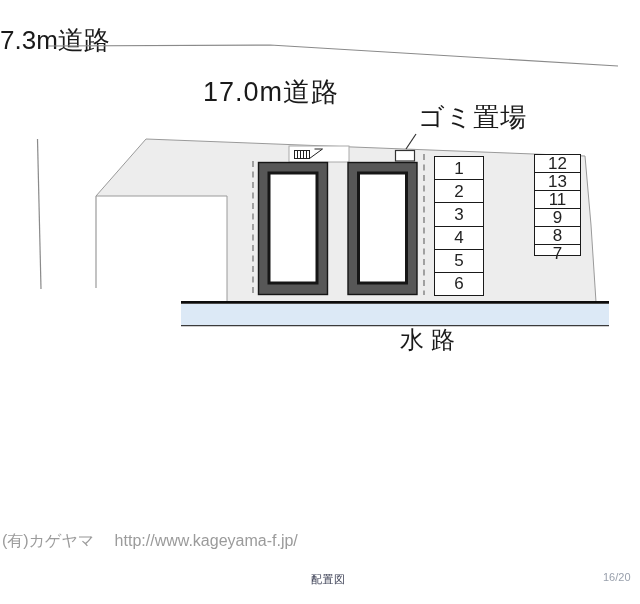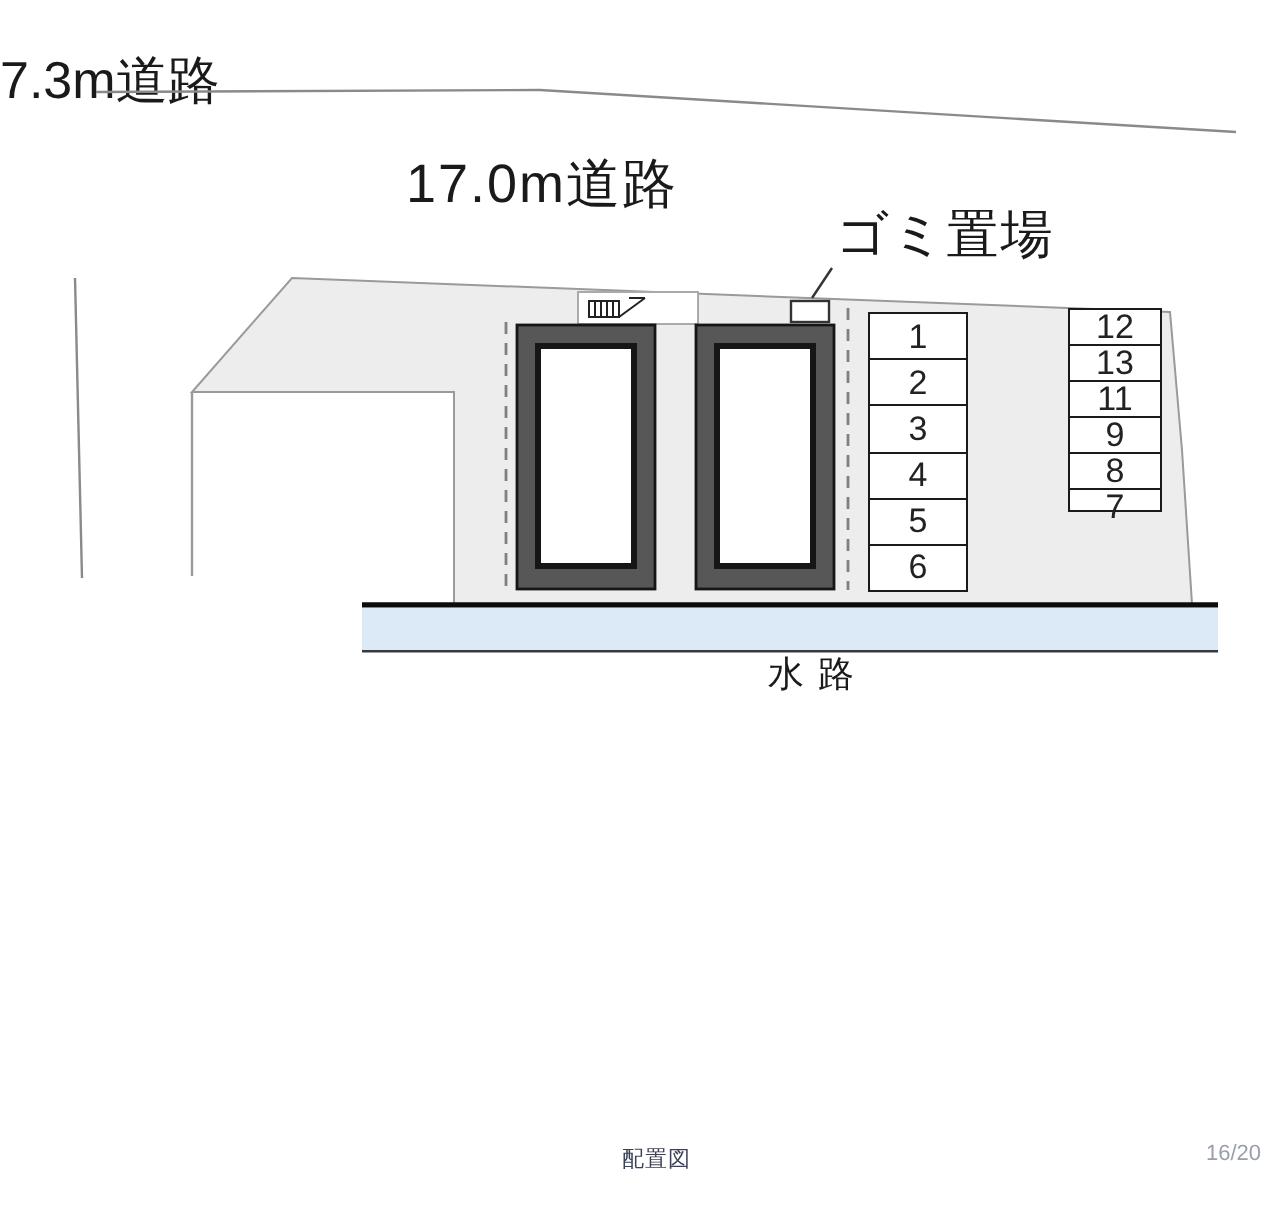--- a/index.html
+++ b/index.html
@@ -8,21 +8,21 @@
     font-family:"Liberation Sans","DejaVu Sans",sans-serif;
   }
   .stage svg{position:absolute;left:0;top:0;}
   .lbl{position:absolute;color:#1a1a1a;white-space:nowrap;line-height:1;}
   .road-top{left:203px;top:79px;font-size:27px;letter-spacing:1px;}
   .road-left{
     left:40px;top:148px;width:44px;display:flex;flex-direction:row;align-items:center;margin-top:24px;
   }
   .road-left .ch{height:33px;font-size:26px;color:#1a1a1a;display:flex;align-items:center;justify-content:center;}
   .garbage{left:399px;top:104px;font-size:26px;letter-spacing:1px;margin-left:19px;}
-  .water{left:384px;top:328px;font-size:18px;letter-spacing:7px;}
+  .water{left:400px;top:328px;font-size:24px;letter-spacing:7px;}
   .ptable{
     position:absolute;background:#ffffff;border:1.6px solid #1a1a1a;
     display:flex;flex-direction:column;box-sizing:border-box;
   }
   .ptable-left{left:434px;top:156px;width:50px;height:140px;}
   .ptable-right{left:534px;top:154px;width:47px;height:102px;}
   .pcell{
     flex:1;display:flex;align-items:center;justify-content:center;
     font-size:17px;color:#222;border-bottom:1.4px solid #1a1a1a;line-height:1;
   }
@@ -97,17 +97,21 @@
 
   <div class="ptable ptable-right">
     <div class="pcell">12</div>
     <div class="pcell">13</div>
     <div class="pcell">11</div>
     <div class="pcell">9</div>
     <div class="pcell">8</div>
     <div class="pcell">7</div>
   </div>
 
+  <div class="footer-line">
+    <span>(有)カゲヤマ</span>
+    <span class="url">http://www.kageyama-f.jp/</span>
+  </div>
 
   <div class="caption">配置図</div>
   <div class="page-num">16/20</div>
 
 </div>
 
 </body></html>

